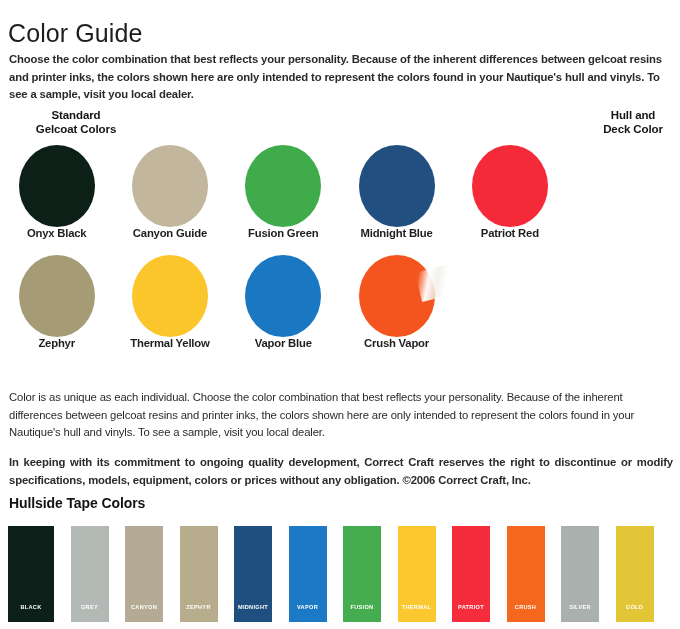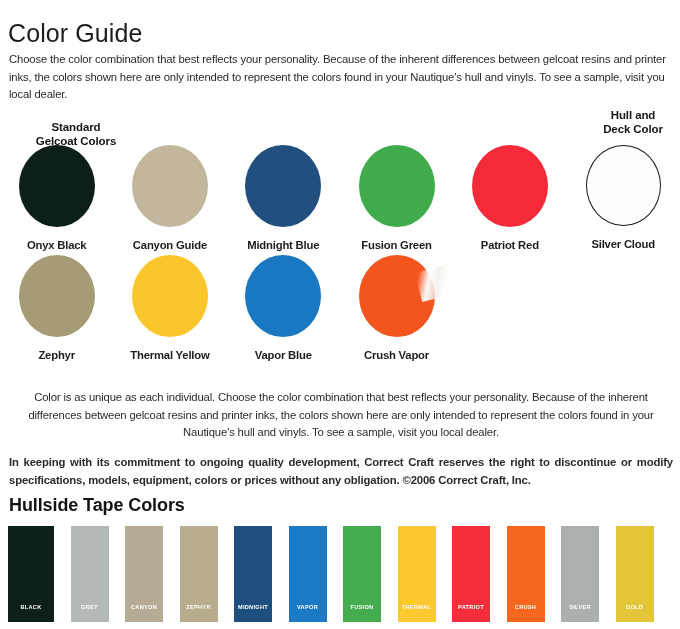--- a/index.html
+++ b/index.html
@@ -36,36 +36,36 @@
   }
 
   
   .intro {
     position: absolute;
     left: 9px;
     top: 40px;
     width: 662px;
     font-size: 11.3px;
     line-height: 17.4px;
-    font-weight: 400;
+    font-weight: 700;
     color: #2a2a2a;
     letter-spacing: -0.15px;
   }
 
   
   .col-caption {
     position: absolute;
     font-size: 11.5px;
     font-weight: bold;
     line-height: 14px;
     color: #151515;
     text-align: center;
     letter-spacing: -0.1px;
   }
-  .col-caption.left  { left: 16px;  top: 120px; width: 120px; }
+  .col-caption.left  { left: 16px;  top: 108px; width: 120px; }
   .col-caption.right { left: 588px; top: 108px; width: 90px; }
 
   
   .circle-grid {
     position: absolute;
     left: 0;
     top: 143px;
     width: 680px;
   }
   .circle-row {
@@ -84,21 +84,21 @@
     height: 82px;
     border-radius: 50%;
     margin-top: 2px;
   }
   .circle.outlined {
     border: 1.4px solid #1a1a1a;
     width: 73px;
     height: 79px;
   }
   .circle-label {
-    margin-top: 12px;
+    margin-top: 0;
     font-size: 11.3px;
     font-weight: bold;
     color: #1e1e1e;
     letter-spacing: -0.2px;
     white-space: nowrap;
   }
 
   
   .scan-streak {
     position: absolute;
@@ -113,31 +113,30 @@
 
   
   .para {
     position: absolute;
     left: 9px;
     width: 664px;
     font-size: 11.3px;
     line-height: 17.6px;
     color: #2b2b2b;
     letter-spacing: -0.15px;
-    text-align: center;
   }
   .para-1 { top: 378px; }
   .para-2 { top: 443px; text-align: justify; font-weight: 600; }
 
   
   .section-heading {
     position: absolute;
     left: 9px;
     top: 495px;
-    font-size: 18px;
+    font-size: 14px;
     font-weight: bold;
     color: #131313;
     letter-spacing: -0.1px;
   }
 
   
   .tape-row {
     position: absolute;
     left: 8px;
     top: 526px;
@@ -190,34 +189,30 @@
     <div class="circle-row" id="row1">
         <div class="circle-cell">
           <div class="circle" style="background: rgb(13, 32, 23);"></div>
           <div class="circle-label">Onyx Black</div>
         </div>
         <div class="circle-cell">
           <div class="circle" style="background: rgb(194, 182, 157);"></div>
           <div class="circle-label">Canyon Guide</div>
         </div>
         <div class="circle-cell">
+          <div class="circle" style="background: rgb(63, 171, 74);"></div>
+          <div class="circle-label">Fusion Green</div>
+        </div>
+        <div class="circle-cell">
           <div class="circle" style="background: rgb(33, 80, 128);"></div>
           <div class="circle-label">Midnight Blue</div>
         </div>
         <div class="circle-cell">
-          <div class="circle" style="background: rgb(63, 171, 74);"></div>
-          <div class="circle-label">Fusion Green</div>
-        </div>
-        <div class="circle-cell">
           <div class="circle" style="background: rgb(244, 42, 57);"></div>
           <div class="circle-label">Patriot Red</div>
-        </div>
-        <div class="circle-cell">
-          <div class="circle outlined" style="background: rgb(253, 253, 253);"></div>
-          <div class="circle-label">Silver Cloud</div>
         </div>
       </div>
     <div class="circle-row" id="row2">
         <div class="circle-cell">
           <div class="circle" style="background: rgb(165, 156, 118);"></div>
           <div class="circle-label">Zephyr</div>
         </div>
         <div class="circle-cell">
           <div class="circle" style="background: rgb(251, 197, 44);"></div>
           <div class="circle-label">Thermal Yellow</div>

